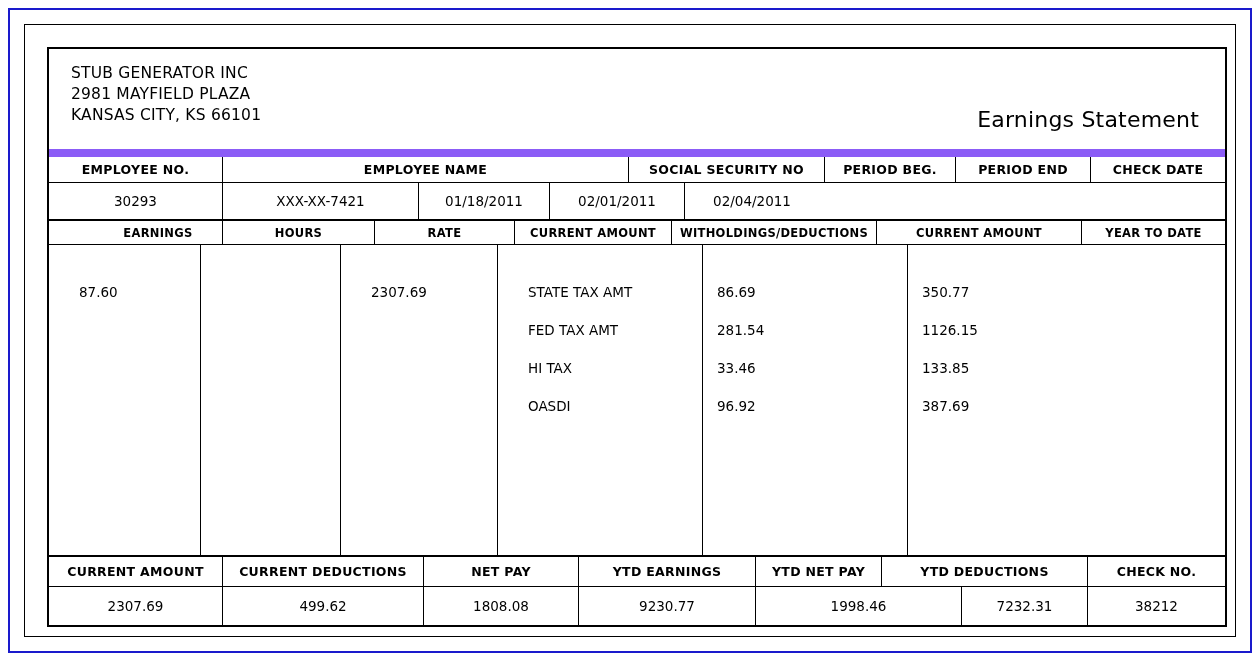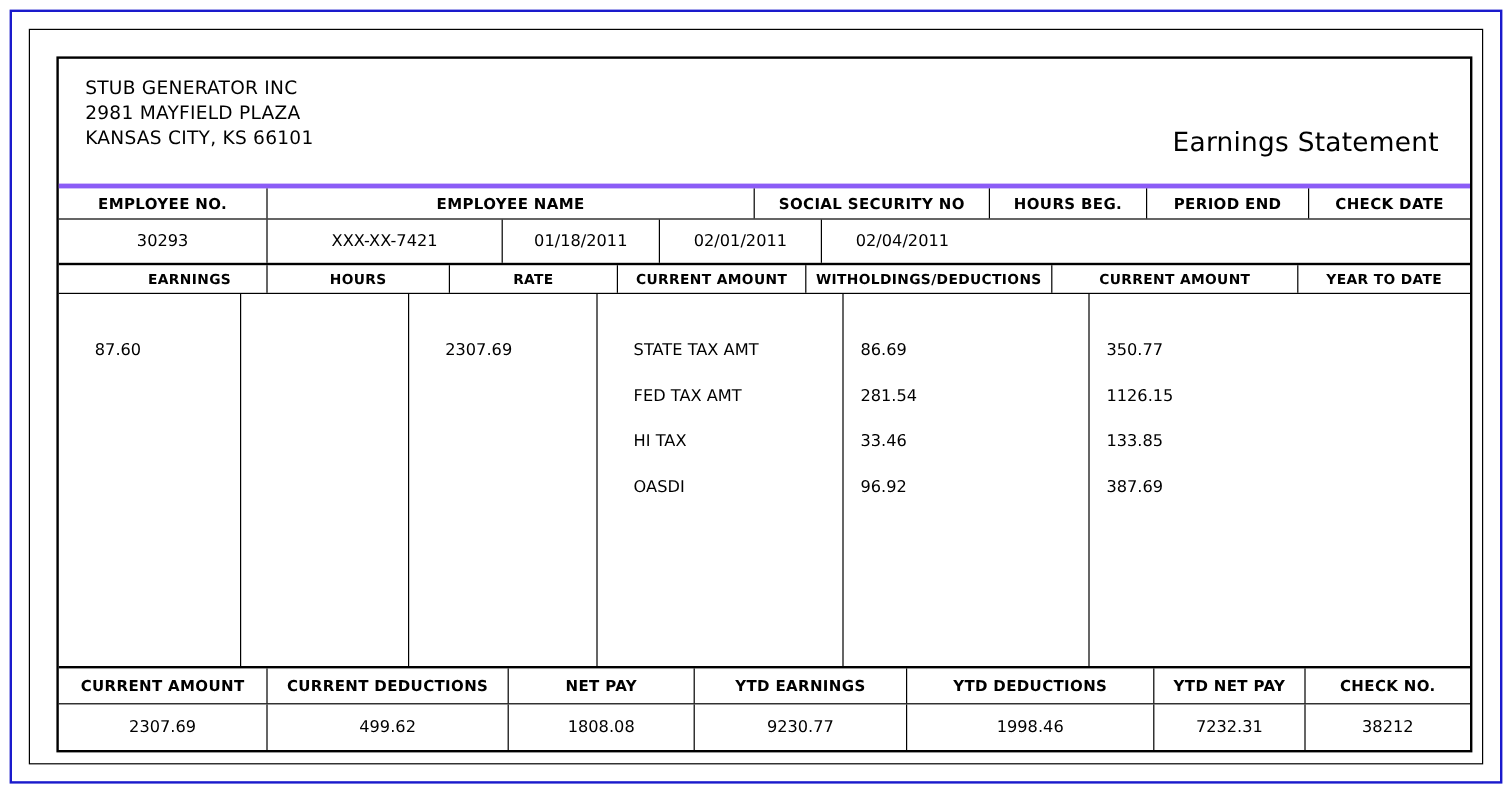--- a/index.html
+++ b/index.html
@@ -49,21 +49,21 @@
     border: 2px solid #000000;
     box-sizing: border-box;
     background: #ffffff;
     display: flex;
     flex-direction: column;
   }
 
   
   .header {
     height: 108px;
-    border-bottom: 4px solid #8b5cf6;
+    border-bottom: 8px solid #8b5cf6;
     box-sizing: border-box;
     display: flex;
     align-items: flex-start;
     justify-content: space-between;
     padding: 14px 22px 0 22px;
   }
   .company {
     font-size: 15.5px;
     line-height: 21px;
     letter-spacing: 0.2px;
@@ -195,21 +195,21 @@
           <div>2981 MAYFIELD PLAZA</div>
           <div>KANSAS CITY, KS 66101</div>
         </div>
         <div class="statement-title">Earnings Statement</div>
       </div>
 
       <div class="row hdr-row">
         <div class="cell c-empno">EMPLOYEE NO.</div>
         <div class="cell c-empname">EMPLOYEE NAME</div>
         <div class="cell c-ssn">SOCIAL SECURITY NO</div>
-        <div class="cell c-pbeg">HOURS BEG.</div>
+        <div class="cell c-pbeg">PERIOD BEG.</div>
         <div class="cell c-pend">PERIOD END</div>
         <div class="cell c-cdate">CHECK DATE</div>
       </div>
 
       <div class="row val-row">
         <div class="cell c-empno">30293</div>
         <div class="cell c-ssn">XXX-XX-7421</div>
         <div class="cell c-pbeg">01/18/2011</div>
         <div class="cell c-pend">02/01/2011</div>
         <div class="cell c-cdate">02/04/2011</div>
@@ -253,22 +253,22 @@
           <div class="bline pad-l14">133.85</div>
           <div class="bline pad-l14">387.69</div>
         </div>
       </div>
 
       <div class="row foot-hdr">
         <div class="cell f1">CURRENT AMOUNT</div>
         <div class="cell f2">CURRENT DEDUCTIONS</div>
         <div class="cell f3">NET PAY</div>
         <div class="cell f4">YTD EARNINGS</div>
+        <div class="cell f6">YTD NET PAY</div>
         <div class="cell f5">YTD DEDUCTIONS</div>
-        <div class="cell f6">YTD NET PAY</div>
         <div class="cell f7">CHECK NO.</div>
       </div>
 
       <div class="row foot-val">
         <div class="cell f1">2307.69</div>
         <div class="cell f2">499.62</div>
         <div class="cell f3">1808.08</div>
         <div class="cell f4">9230.77</div>
         <div class="cell f5">1998.46</div>
         <div class="cell f6">7232.31</div>

